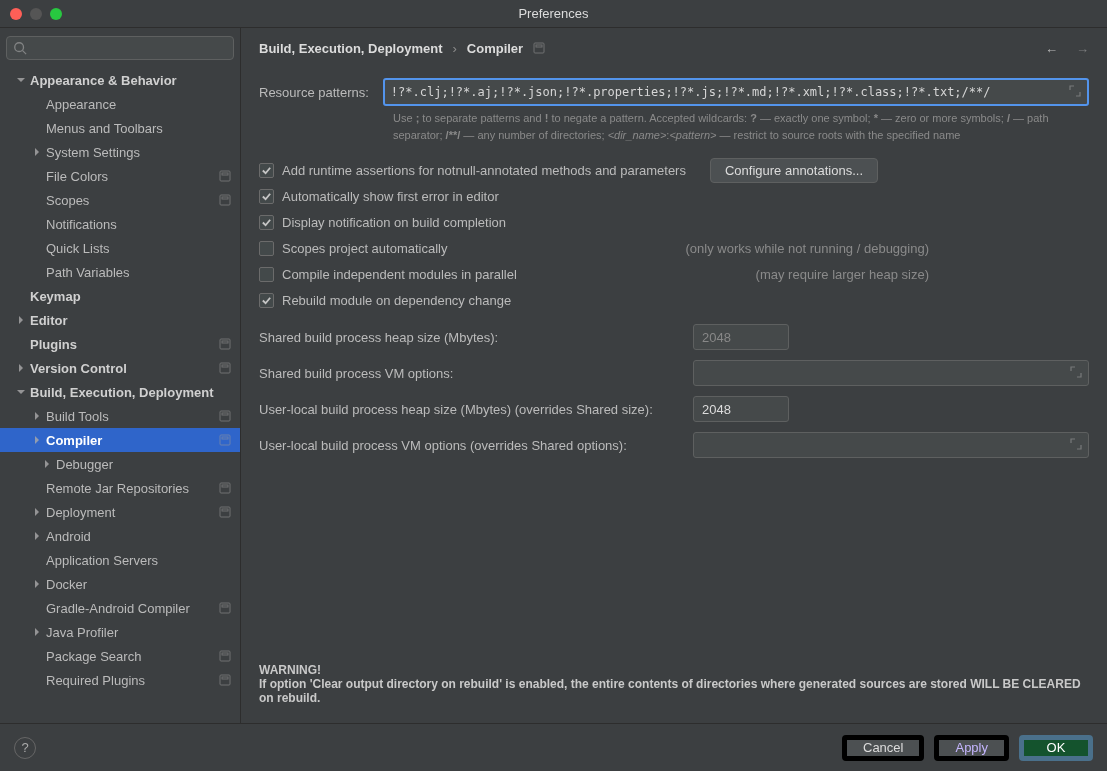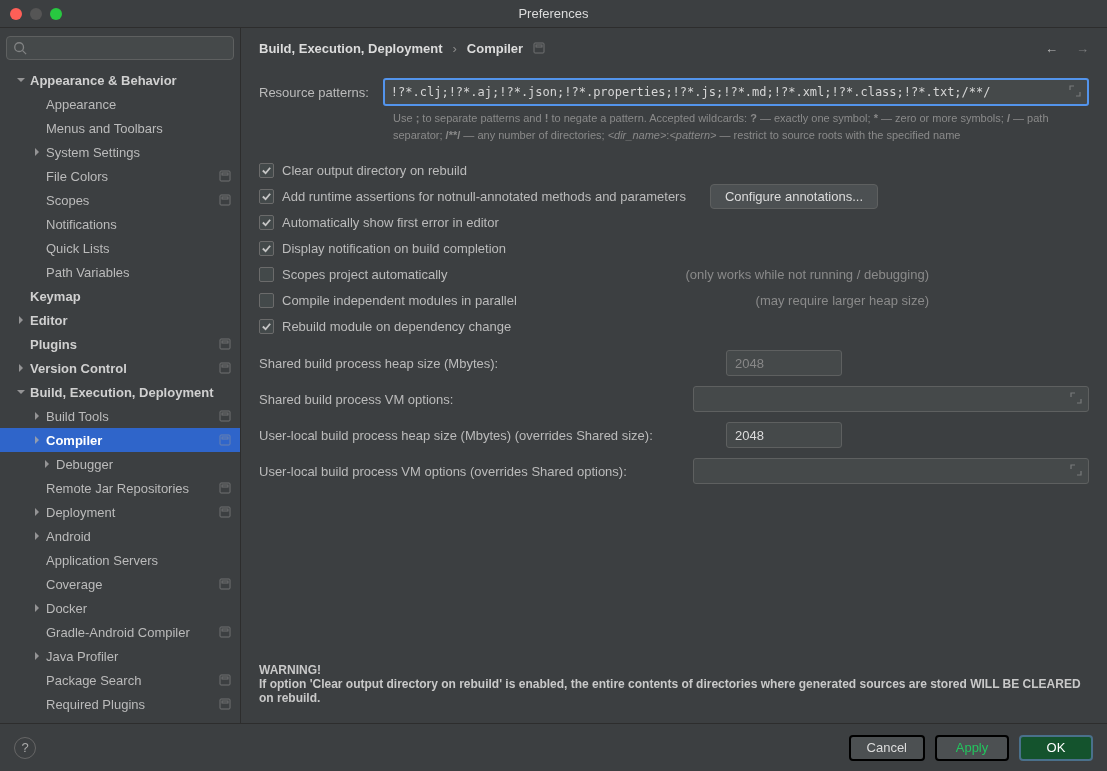--- a/index.html
+++ b/index.html
@@ -115,43 +115,43 @@
     padding:4px 14px;color:var(--text-bright);margin-left:16px;
   }
   .form-row{display:flex;align-items:center;height:36px;gap:14px;}
   .form-row .lab{width:420px;}
   .tin{
     width:396px;height:26px;background:var(--input-bg);
     border:1px solid #5e6060;border-radius:3px;
     padding:0 8px;color:var(--text-bright);
     display:flex;align-items:center;position:relative;
   }
-  .tin.narrow{width:116px;margin-left:33px;}
+  .tin.narrow{width:96px;}
   .tin .exp{position:absolute;right:6px;opacity:.5;}
   .tin.ro{color:#888;}
   .warning{margin-top:auto;padding:12px 0 18px 0;font-size:12px;color:#c9c9c9;}
   .warning b{font-weight:700;}
   
   .footer{
     height:48px;border-top:1px solid #2d2d2d;
     display:flex;align-items:center;padding:0 14px;gap:10px;
   }
   .help{
     width:22px;height:22px;border-radius:50%;
     border:1px solid #666;display:flex;align-items:center;justify-content:center;
     color:#aaa;font-size:13px;
   }
   .footer .spacer{flex:1;}
   .fbtn{
     min-width:74px;height:26px;border-radius:4px;
-    border:2px solid #000000;background:var(--btn-bg);
+    border:5px solid #000000;background:var(--btn-bg);
     color:var(--text-bright);display:flex;align-items:center;justify-content:center;
     padding:0 16px;
   }
-  .fbtn.disabled{color:#22c55e;}
+  .fbtn.disabled{color:#c4b5fd;}
   .fbtn.primary{background:#14532d;border-color:#4a708b;color:#fff;}
 </style>
 </head>
 <body>
 
 <div class="titlebar">
   <div class="traffic">
     <div class="dot r"></div>
     <div class="dot y"></div>
     <div class="dot g"></div>
@@ -336,30 +336,20 @@
           <span class="chev">
             <svg viewBox="0 0 10 10" fill="#aaa">
               <path d="M3 1l4 4-4 4z"></path>
             </svg>
           </span>
           <span class="lbl">Android</span>
         </div>
         <div class="row" style="padding-left: 30px;">
           <span class="chev"></span>
           <span class="lbl">Application Servers</span>
-        </div>
-        <div class="row" style="padding-left: 30px;">
-          <span class="chev"></span>
-          <span class="lbl">Coverage</span>
-          <span class="proj">
-            <svg viewBox="0 0 12 12" fill="none" stroke="#999" stroke-width="1">
-              <rect x="1" y="1" width="10" height="10" rx="1"></rect>
-              <rect x="3" y="3" width="6" height="2"></rect>
-            </svg>
-          </span>
         </div>
         <div class="row" style="padding-left: 30px;">
           <span class="chev">
             <svg viewBox="0 0 10 10" fill="#aaa">
               <path d="M3 1l4 4-4 4z"></path>
             </svg>
           </span>
           <span class="lbl">Docker</span>
         </div>
         <div class="row" style="padding-left: 30px;">
@@ -436,28 +426,20 @@
         Use <b>;</b> to separate patterns and <b>!</b> to negate a pattern. Accepted wildcards: <b>?</b> — exactly one symbol; <b>*</b> — zero or more symbols; <b>/</b> — path separator; <b>/**/</b> — any number of directories; <i>&lt;dir_name&gt;</i>:<i>&lt;pattern&gt;</i> — restrict to source roots with the specified name
       </div>
 
       <div id="checks">
           <div class="chk-row">
             <span class="chk on">
               <svg viewBox="0 0 12 12" fill="none" stroke="#c5c5c5" stroke-width="2">
                 <path d="M2 6l3 3 5-6"></path>
               </svg>
             </span>
-            <span>Clear output directory on rebuild</span>
-          </div>
-          <div class="chk-row">
-            <span class="chk on">
-              <svg viewBox="0 0 12 12" fill="none" stroke="#c5c5c5" stroke-width="2">
-                <path d="M2 6l3 3 5-6"></path>
-              </svg>
-            </span>
             <span>Add runtime assertions for notnull-annotated methods and parameters</span>
             <span class="btn">Configure annotations...</span>
           </div>
           <div class="chk-row">
             <span class="chk on">
               <svg viewBox="0 0 12 12" fill="none" stroke="#c5c5c5" stroke-width="2">
                 <path d="M2 6l3 3 5-6"></path>
               </svg>
             </span>
             <span>Automatically show first error in editor</span>

